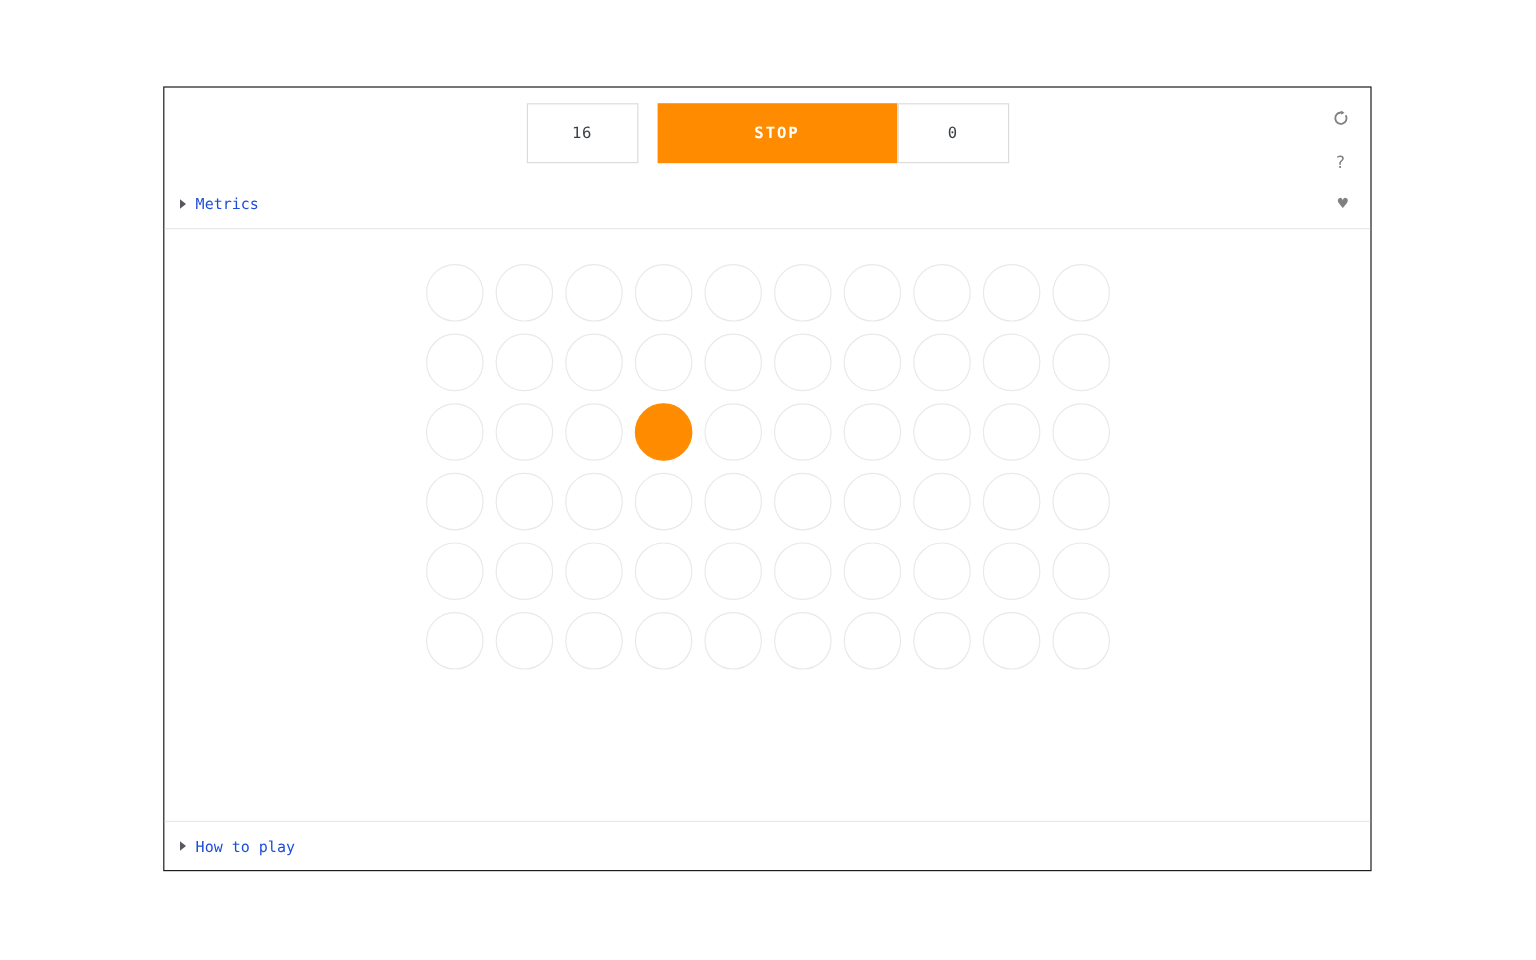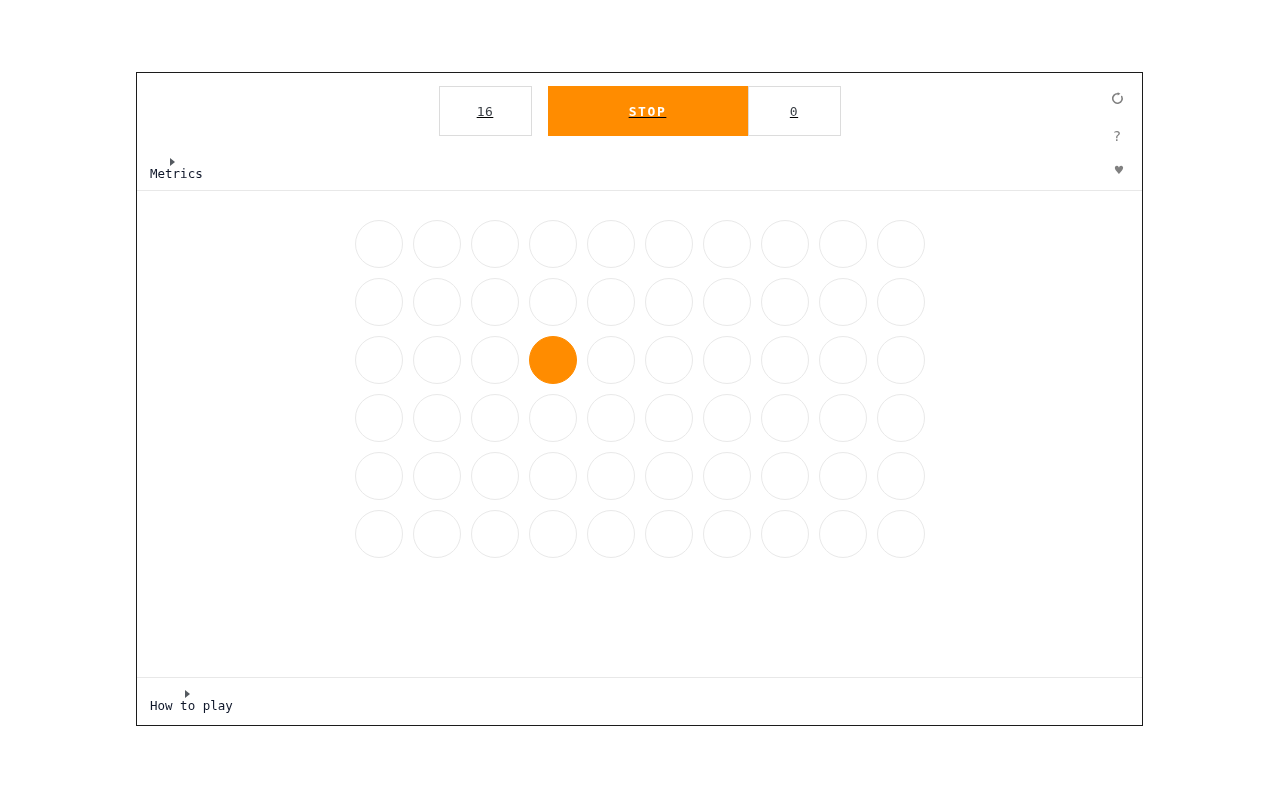--- a/index.html
+++ b/index.html
@@ -32,21 +32,20 @@
     height: 76px;
     flex: 0 0 76px;
     display: flex;
     align-items: center;
     justify-content: center;
   }
 
   .controls {
     display: flex;
     align-items: flex-end;
-    text-decoration: underline;
   }
 
   .num-field {
     width: 93px;
     height: 50px;
     border: 1px solid #dcdcdc;
     background: #ffffff;
     display: flex;
     align-items: center;
     justify-content: center;
@@ -107,24 +106,23 @@
     display: flex;
     align-items: center;
     padding-left: 13px;
   }
 
   .disclosure {
     display: inline-flex;
     align-items: center;
     font-family: "DejaVu Sans Mono", "Liberation Mono", monospace;
     font-size: 12.5px;
-    color: #0f172a;
+    color: #1d4ed8;
     cursor: pointer;
     user-select: none;
-    flex-direction: column;
   }
   .disclosure .tri {
     width: 0; height: 0;
     border-left: 5px solid #555a60;
     border-top: 4px solid transparent;
     border-bottom: 4px solid transparent;
     margin-right: 8px;
     flex: 0 0 auto;
   }
 

